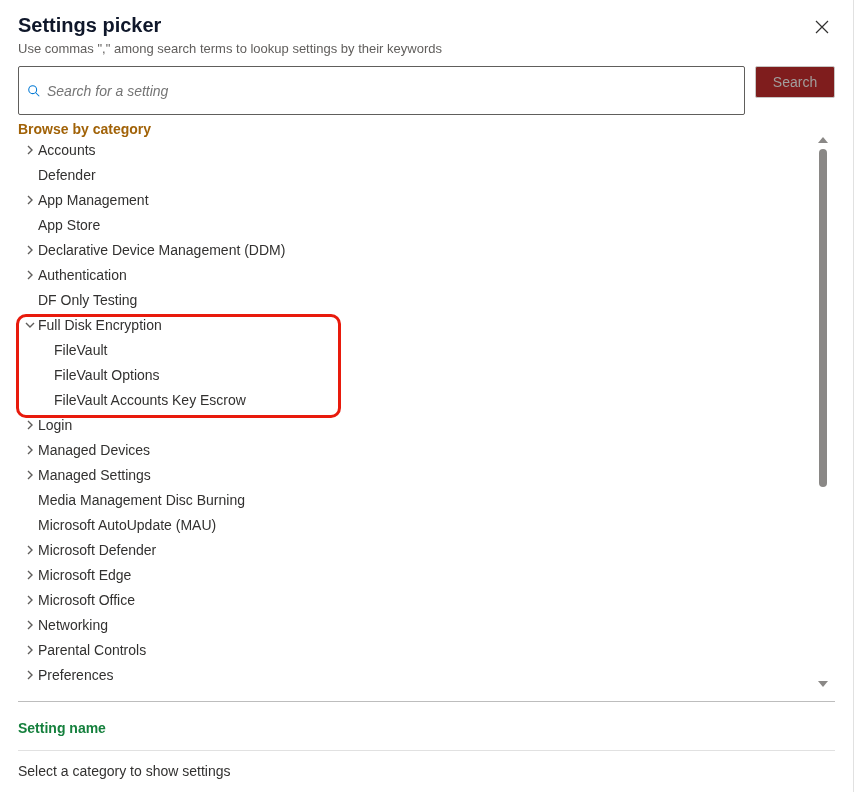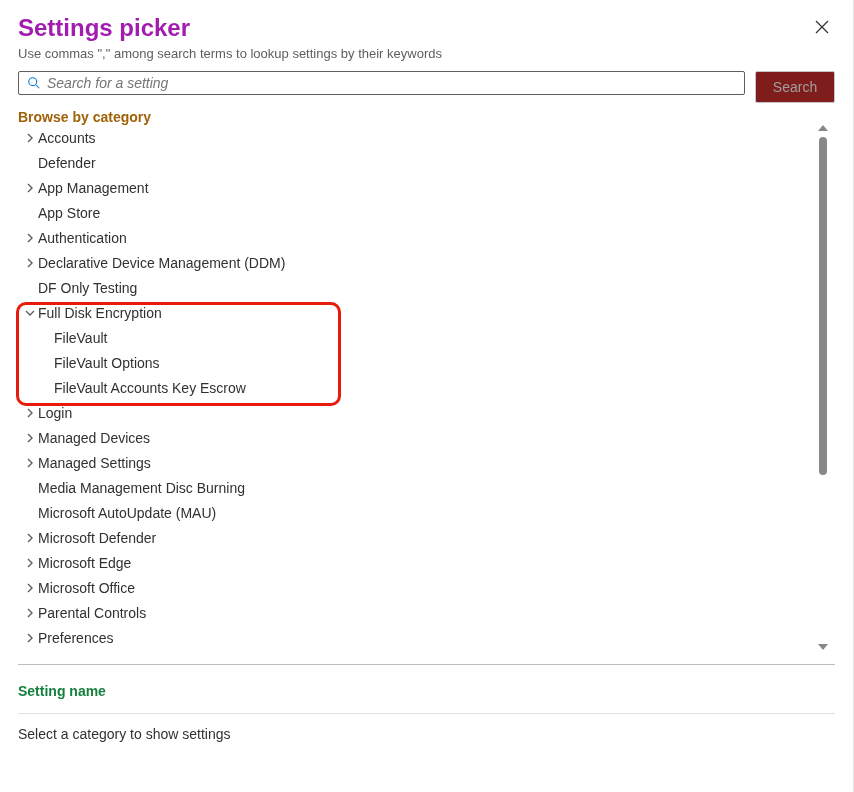--- a/index.html
+++ b/index.html
@@ -18,23 +18,23 @@
       border-right: 1px solid #e1e1e1;
       display: flex;
       flex-direction: column;
     }
     .header-row {
       display: flex;
       justify-content: space-between;
       align-items: flex-start;
     }
     .title {
-      font-size: 24px;
+      font-size: 20px;
       font-weight: 600;
-      color: #a21caf;
+      color: #0f172a;
       margin-bottom: 4px;
     }
     .subtitle {
       font-size: 13px;
       color: #605e5c;
       margin-bottom: 10px;
     }
     .close-btn {
       background: none;
       border: none;
@@ -47,21 +47,21 @@
     .search-row {
       display: flex;
       gap: 10px;
       margin-bottom: 6px;
     }
     .search-box {
       flex: 1;
       display: flex;
       align-items: center;
       border: 1px solid #605e5c;
-      height: 24px;
+      height: 49px;
       padding: 4px 8px;
       border-radius: 2px;
     }
     .search-box svg { flex-shrink: 0; margin-right: 6px; }
     .search-box input {
       border: none;
       outline: none;
       flex: 1;
       font-size: 14px;
       font-style: italic;
@@ -221,29 +221,29 @@
         <div class="tree-item">
           <span class="chev"></span>
           <span class="lbl">App Store</span>
         </div>
         <div class="tree-item">
           <span class="chev">
             <svg width="10" height="10" viewBox="0 0 10 10">
               <path d="M3 1 L7 5 L3 9" stroke="#605e5c" stroke-width="1.4" fill="none"></path>
             </svg>
           </span>
+          <span class="lbl">Declarative Device Management (DDM)</span>
+        </div>
+        <div class="tree-item">
+          <span class="chev">
+            <svg width="10" height="10" viewBox="0 0 10 10">
+              <path d="M3 1 L7 5 L3 9" stroke="#605e5c" stroke-width="1.4" fill="none"></path>
+            </svg>
+          </span>
           <span class="lbl">Authentication</span>
-        </div>
-        <div class="tree-item">
-          <span class="chev">
-            <svg width="10" height="10" viewBox="0 0 10 10">
-              <path d="M3 1 L7 5 L3 9" stroke="#605e5c" stroke-width="1.4" fill="none"></path>
-            </svg>
-          </span>
-          <span class="lbl">Declarative Device Management (DDM)</span>
         </div>
         <div class="tree-item">
           <span class="chev"></span>
           <span class="lbl">DF Only Testing</span>
         </div>
         <div class="tree-item">
           <span class="chev">
             <svg width="10" height="10" viewBox="0 0 10 10">
               <path d="M1 3 L5 7 L9 3" stroke="#605e5c" stroke-width="1.4" fill="none"></path>
             </svg>
@@ -307,20 +307,28 @@
           </span>
           <span class="lbl">Microsoft Edge</span>
         </div>
         <div class="tree-item">
           <span class="chev">
             <svg width="10" height="10" viewBox="0 0 10 10">
               <path d="M3 1 L7 5 L3 9" stroke="#605e5c" stroke-width="1.4" fill="none"></path>
             </svg>
           </span>
           <span class="lbl">Microsoft Office</span>
+        </div>
+        <div class="tree-item">
+          <span class="chev">
+            <svg width="10" height="10" viewBox="0 0 10 10">
+              <path d="M3 1 L7 5 L3 9" stroke="#605e5c" stroke-width="1.4" fill="none"></path>
+            </svg>
+          </span>
+          <span class="lbl">Networking</span>
         </div>
         <div class="tree-item">
           <span class="chev">
             <svg width="10" height="10" viewBox="0 0 10 10">
               <path d="M3 1 L7 5 L3 9" stroke="#605e5c" stroke-width="1.4" fill="none"></path>
             </svg>
           </span>
           <span class="lbl">Parental Controls</span>
         </div>
         <div class="tree-item">

